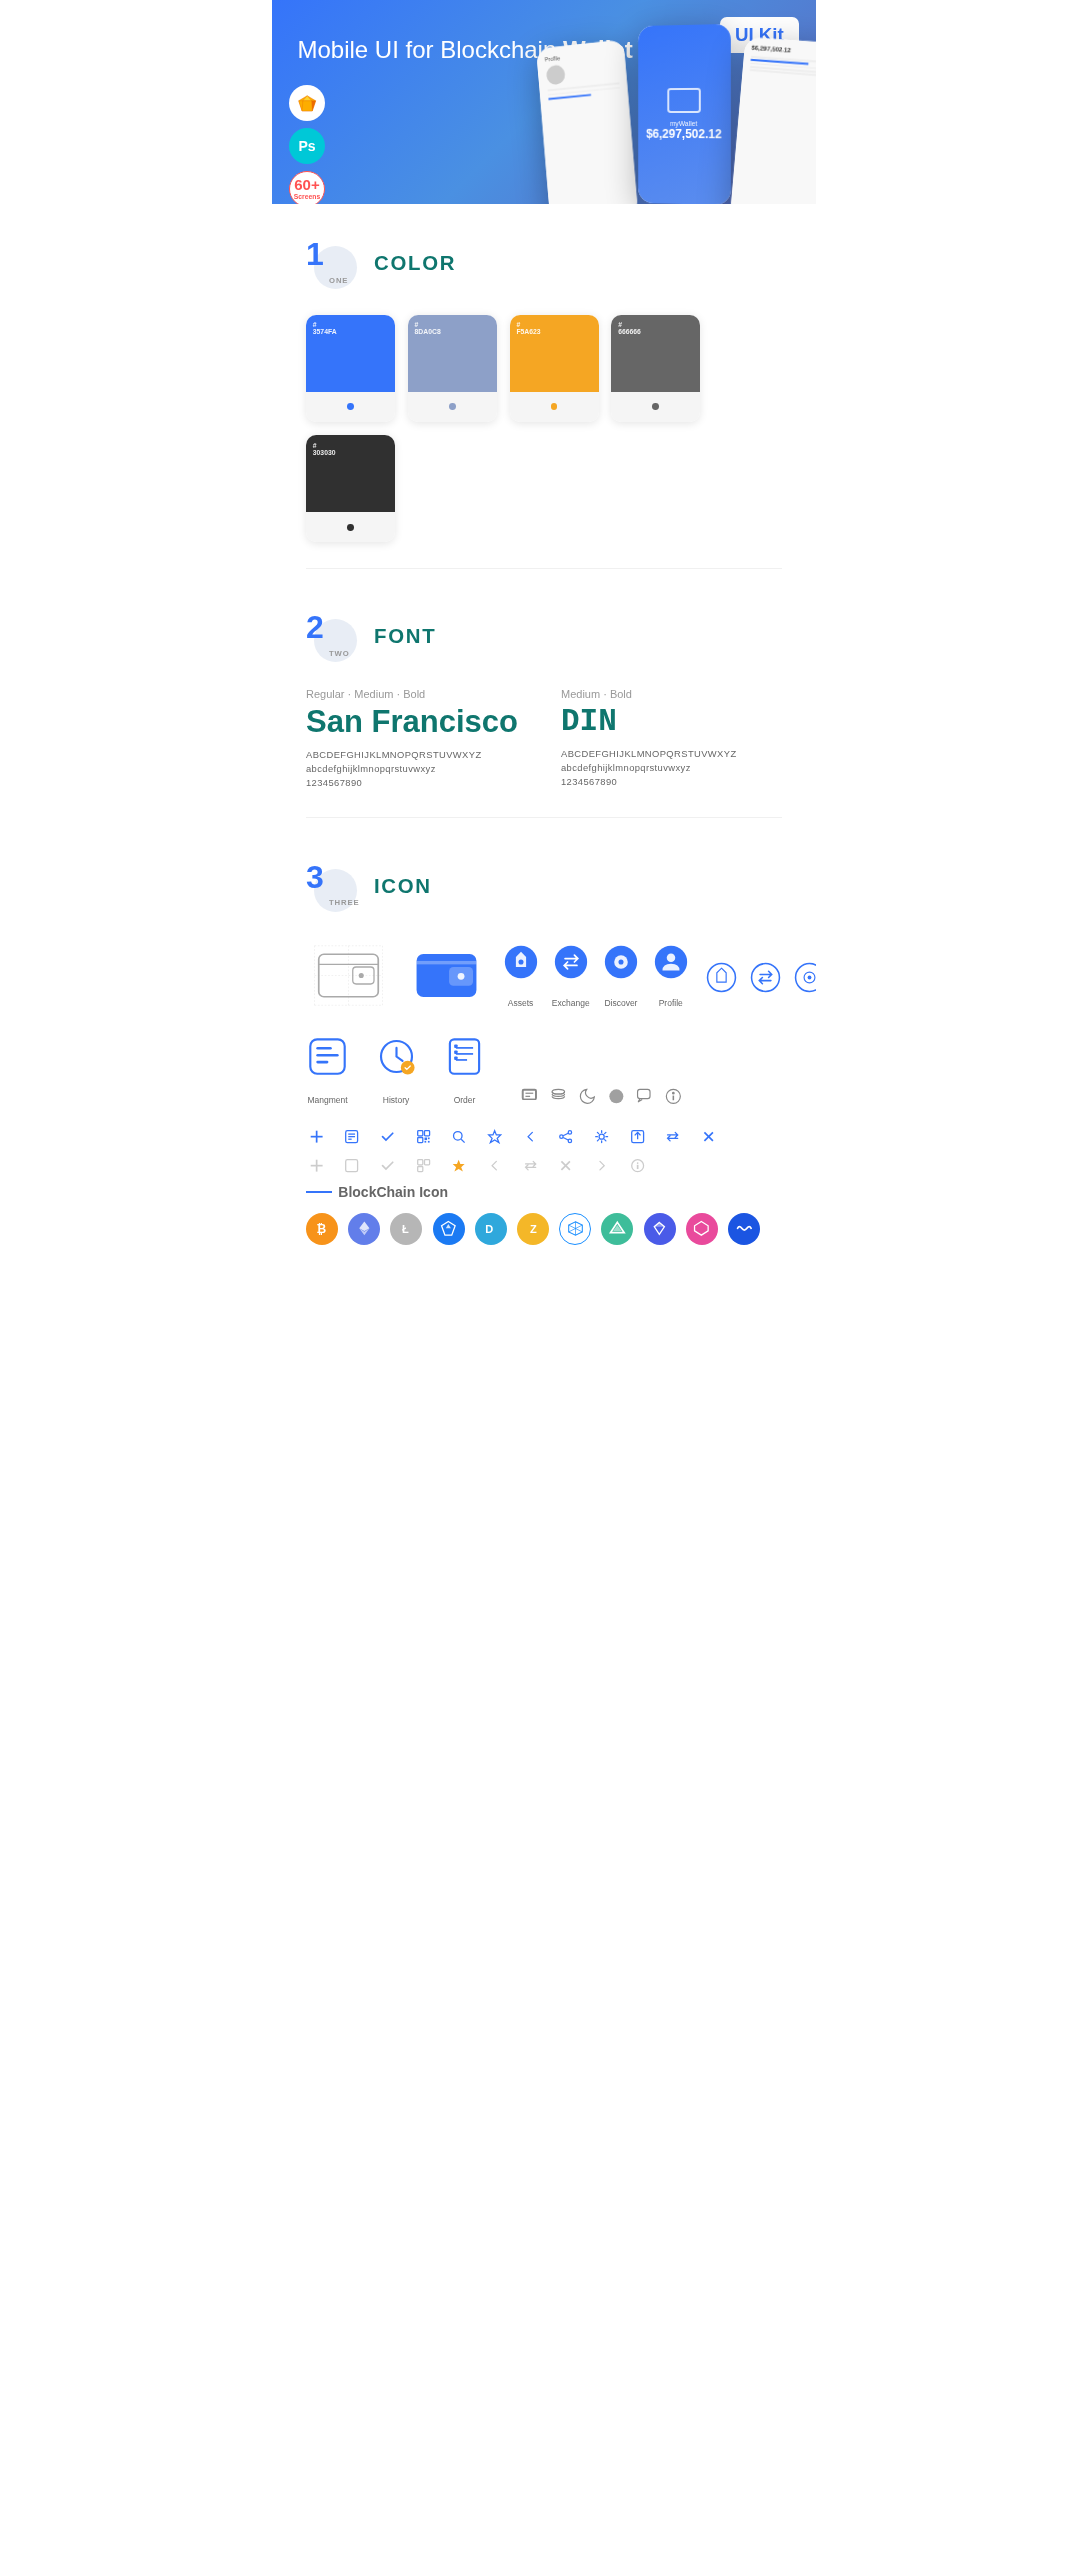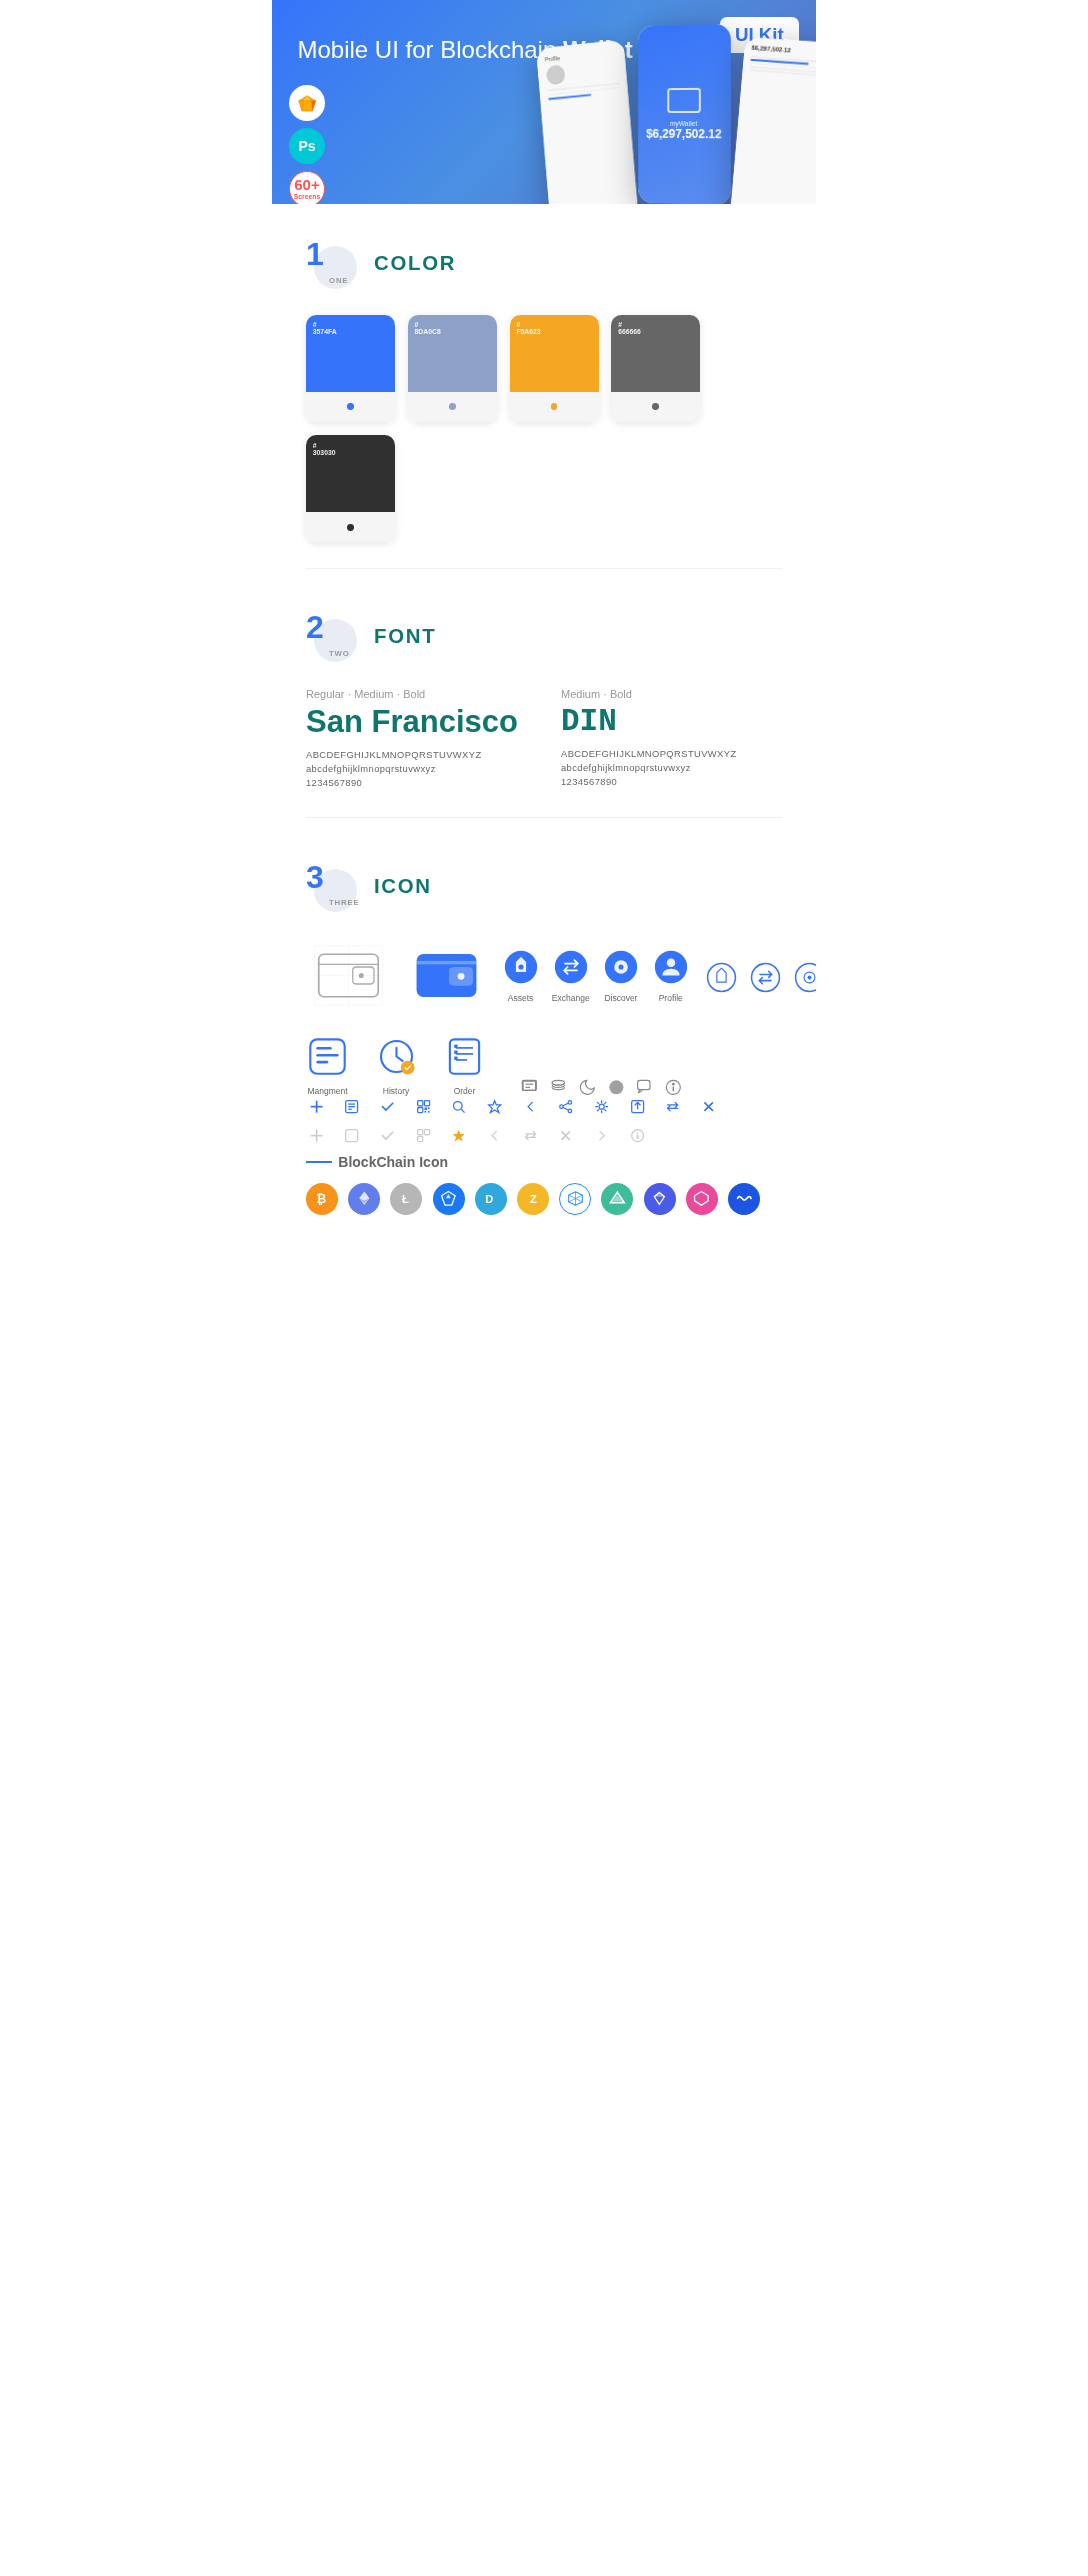--- a/index.html
+++ b/index.html
@@ -186,36 +186,37 @@
     .font-chars {
       font-size: 9.4px;
       color: #666;
       margin-bottom: 3.4px;
       letter-spacing: 0.4px;
     }
     .icon-item {
       display: flex;
       flex-direction: column;
       align-items: center;
-      gap: 8px;
+      gap: 17px;
     }
     .icon-label {
       font-size: 8.5px;
       color: #666;
       text-align: center;
     }
     .icon-svg {
       width: 37px; height: 37px;
       display: flex; align-items: center; justify-content: center;
     }
 
     
     .nav-icons {
       display: flex;
       gap: 25.5px;
+      margin-bottom: 21px;
       align-items: flex-end;
     }
 
     
     .small-icons {
       display: flex;
       gap: 15.3px;
       align-items: center;
       flex-wrap: wrap;
       margin-bottom: 8.5px;

